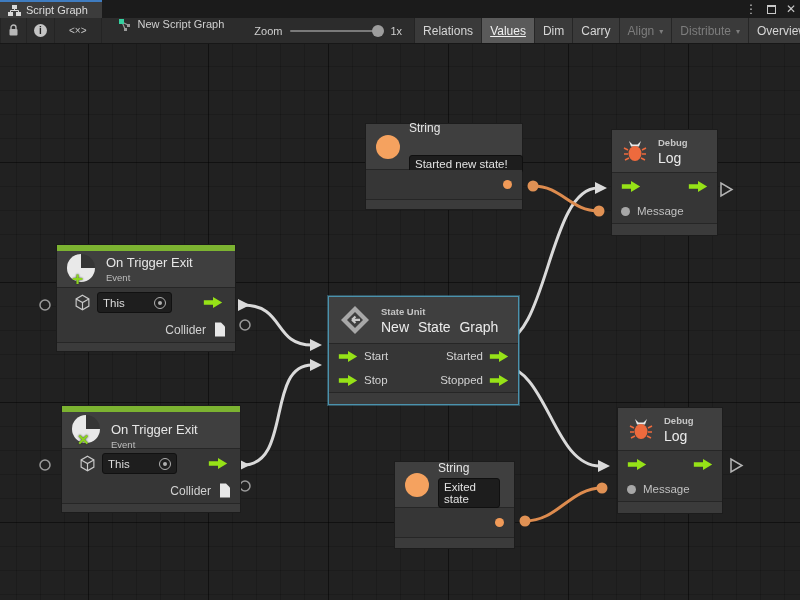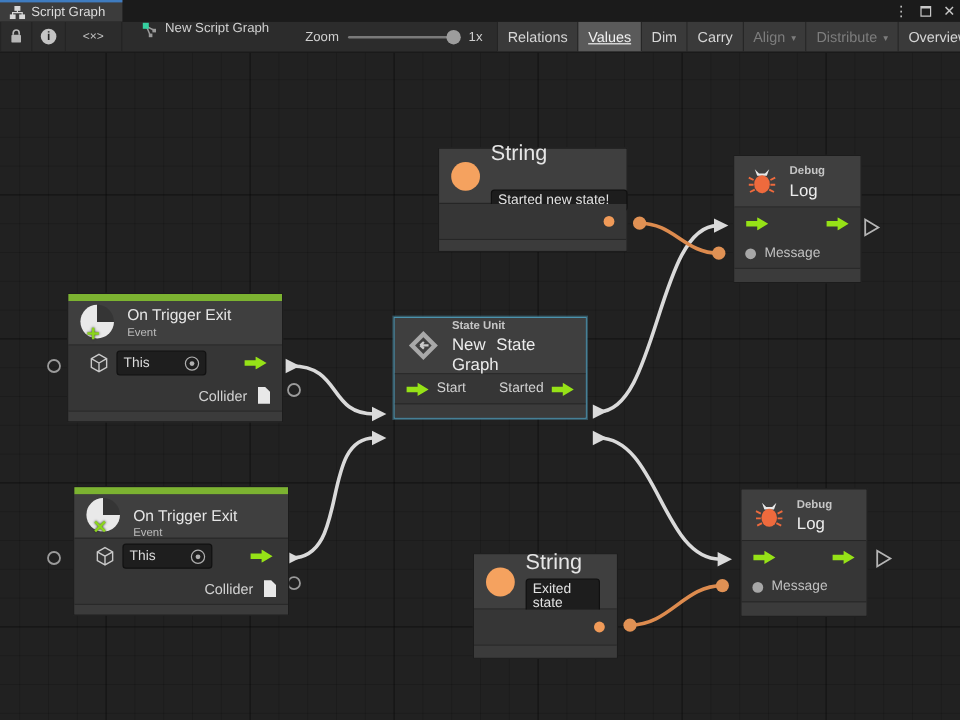--- a/index.html
+++ b/index.html
@@ -39,21 +39,21 @@
     background-size:120px 100%, 100% 120px, 24px 100%, 100% 24px;
     background-position:88px 0, 0 118px, 16px 0, 0 22px; }
   .wires { position:absolute; left:0; top:0; width:800px; height:556px; }
 
   
   .node { position:absolute; background:#363636; border:1px solid #1c1c1c; color:#ddd; }
   .node.selected { border:1px solid #4b92ad; box-shadow:0 0 0 1px rgba(75,146,173,0.45); }
   .nhead { display:flex; align-items:center; gap:9px; padding:0 10px; background:#3f3f3f; border-bottom:1px solid #262626; }
   .nbody { position:relative; background:#363636; }
   .nfoot { background:#3b3b3b; border-top:1px solid #262626; }
-  .ntitle { font-size:18px; color:#e6e6e6; }
+  .ntitle { font-size:12px; color:#e6e6e6; }
   .nsub { font-size:9.5px; color:#bdbdbd; margin-top:2px; }
   .nkind { font-size:9.5px; color:#c6c6c6;font-weight:bold; }
   .nname { font-size:14px; color:#ececec; margin-top:2px; }
 
   .dot-icon { border-radius:50%; background:#f5a25f; display:inline-block; flex:0 0 auto; }
   .dot-icon.big { width:24px; height:24px; }
   .nfield { margin-top:3px; background:#1d1d1d; border:1px solid #101010; border-radius:3px;
     padding:2px 5px; font-size:11.5px; color:#e2e2e2; }
 
   .ctl-arrow { width:20px; height:11px; flex:0 0 auto; }
@@ -284,40 +284,51 @@
       <div class="row" style="height:25px;justify-content:flex-end;gap:8px;">
         <span class="lbl" style="font-size:12px;">Collider</span>
         <svg class="micon" width="12" height="15" viewBox="0 0 12 15">
           <path d="M1 0.5 H7 L11 4.5 V14.5 H1 Z" fill="#e8e8e8"></path>
         </svg>
       </div>
     </div>
     <div class="nfoot" style="height:9px;"></div>
   </div>
 
-  <div class="node selected" style="left:328px;top:220px;width:161px;">
+  <div class="node selected" style="left:328px;top:252px;width:191px;">
     <div class="nhead" style="height:47px;gap:10px;">
       <svg class="micon" width="32" height="32" viewBox="0 0 32 32">
         <path d="M16 2 L30 16 L16 30 L2 16 Z" fill="#a8a8a8"></path>
         <path d="M16 8 L24 16 L16 24 L8 16 Z" fill="#3f3f3f"></path>
         <path d="M21 14.8 H13 M13 14.8 L16.5 11.5 M13 14.8 L16.5 18" stroke="#c9c9c9" stroke-width="2.2" fill="none" transform="translate(0,1)"></path>
       </svg>
       <div>
         <div class="nkind">State Unit</div>
         <div class="nname" style="word-spacing:5px;">New State Graph</div>
       </div>
     </div>
     <div class="nbody">
       <div class="row" style="height:24px;gap:6px;">
         <svg class="ctl-arrow" viewBox="0 0 20 12">
             <path d="M0 3.5 H10 V0 L20 6 L10 12 V8.5 H0 Z"></path>
           </svg>
         <span class="lbl">Start</span>
         <span class="spacer"></span>
         <span class="lbl">Started</span>
+        <svg class="ctl-arrow" viewBox="0 0 20 12">
+            <path d="M0 3.5 H10 V0 L20 6 L10 12 V8.5 H0 Z"></path>
+          </svg>
+      </div>
+      <div class="row" style="height:24px;gap:6px;">
+        <svg class="ctl-arrow" viewBox="0 0 20 12">
+            <path d="M0 3.5 H10 V0 L20 6 L10 12 V8.5 H0 Z"></path>
+          </svg>
+        <span class="lbl">Stop</span>
+        <span class="spacer"></span>
+        <span class="lbl">Stopped</span>
         <svg class="ctl-arrow" viewBox="0 0 20 12">
             <path d="M0 3.5 H10 V0 L20 6 L10 12 V8.5 H0 Z"></path>
           </svg>
       </div>
     </div>
     <div class="nfoot" style="height:12px;"></div>
   </div>
 
   <div class="node" style="left:61px;top:361px;width:180px;">
     <div class="estrip" style="background:#7cb331;"></div>

